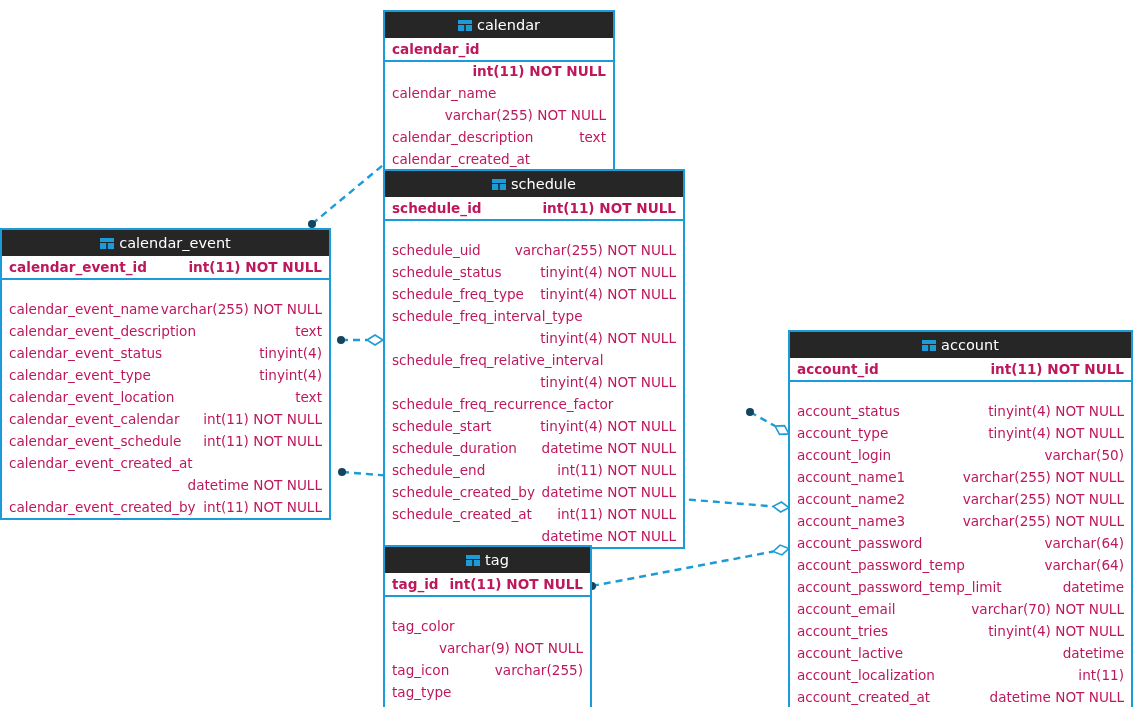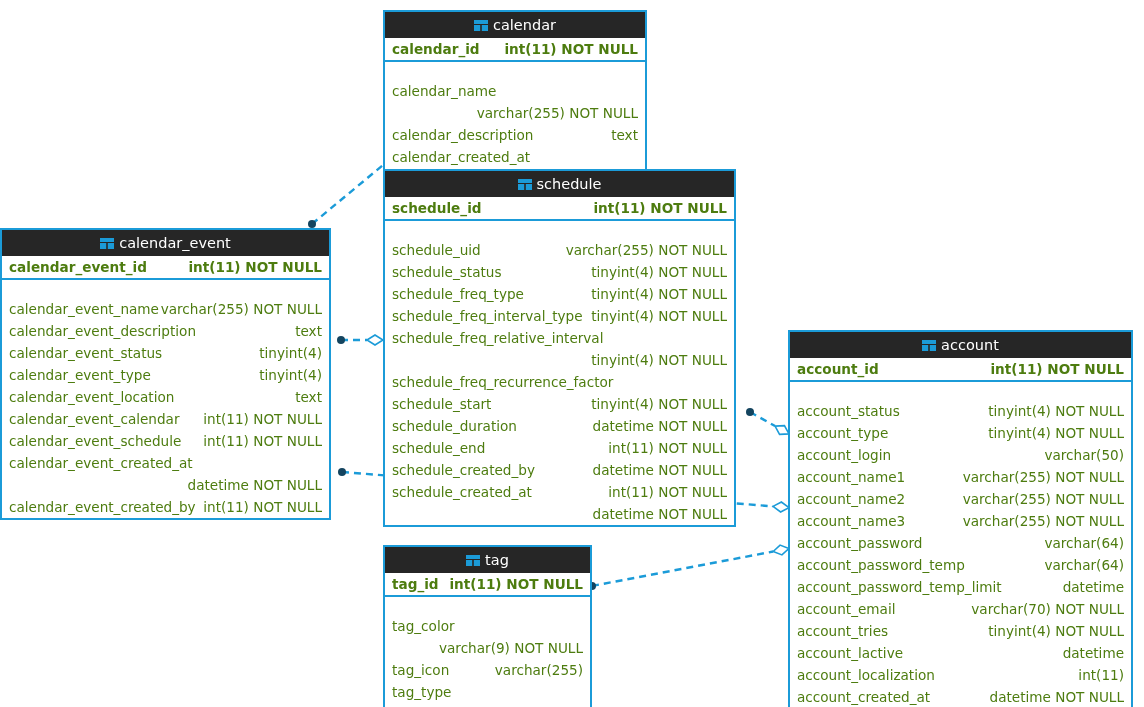--- a/index.html
+++ b/index.html
@@ -46,21 +46,21 @@
     margin-right: 5px;
   }
   .pk-row {
     border-bottom: 2px solid #1b9bd8;
   }
   .row {
     position: relative;
     height: 22px;
     line-height: 22px;
     font-size: 13.6px;
-    color: #4d7c0f;
+    color: #be185d;
     padding: 0 7px;
     white-space: nowrap;
     box-sizing: border-box;
   }
   .row .col-name {
     float: left;
   }
   .row .col-type {
     float: right;
   }
@@ -107,21 +107,21 @@
         </g>
       </g>
       <g>
         <line x1="592" y1="586" x2="773.1412914686202" y2="551.49689686312" stroke="#1b9bd8" stroke-width="2.4" stroke-dasharray="7,5"></line>
         <circle cx="592" cy="586" r="4" fill="#14445f"></circle>
         <g transform="translate(781,550) rotate(-10.784297867562598)">
           <polygon points="-8,0 0,-5 8,0 0,5" fill="#ffffff" stroke="#1b9bd8" stroke-width="1.6"></polygon>
         </g>
       </g>
     </svg>
-<div class="table-box" style="left: 383px; top: 10px; width: 264px;">
+<div class="table-box" style="left: 383px; top: 10px; width: 232px;">
       <div class="table-header"><span class="tbl-icon"><svg viewBox="0 0 14 11" width="14" height="11">
             <rect x="0" y="0" width="14" height="4" fill="#1b9bd8"></rect>
             <rect x="0" y="5" width="6.2" height="6" fill="#1b9bd8"></rect>
             <rect x="7.8" y="5" width="6.2" height="6" fill="#1b9bd8"></rect>
           </svg></span><span>calendar</span></div>
       <div class="pk-row">
         <div class="row clearfix pk">
           <span class="col-name">calendar_id</span>
           <span class="col-type">int(11) NOT NULL</span>
         </div>
@@ -134,21 +134,21 @@
         <div class="row clearfix">
           <span class="col-name">calendar_description</span>
           <span class="col-type">text</span>
         </div>
         <div class="row clearfix">
           <span class="col-name">calendar_created_at</span>
           <span class="col-type">datetime NOT NULL</span>
         </div>
       </div>
     </div>
-    <div class="table-box" style="left: 383px; top: 169px; width: 353px;">
+    <div class="table-box" style="left: 383px; top: 169px; width: 302px;">
       <div class="table-header"><span class="tbl-icon"><svg viewBox="0 0 14 11" width="14" height="11">
             <rect x="0" y="0" width="14" height="4" fill="#1b9bd8"></rect>
             <rect x="0" y="5" width="6.2" height="6" fill="#1b9bd8"></rect>
             <rect x="7.8" y="5" width="6.2" height="6" fill="#1b9bd8"></rect>
           </svg></span><span>schedule</span></div>
       <div class="pk-row">
         <div class="row clearfix pk">
           <span class="col-name">schedule_id</span>
           <span class="col-type">int(11) NOT NULL</span>
         </div>

